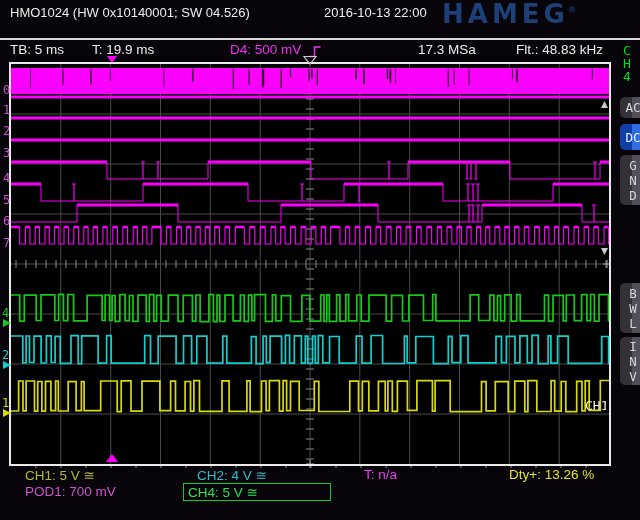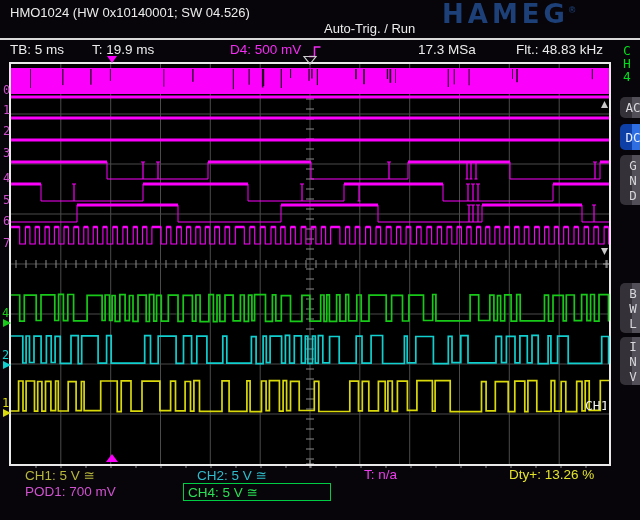--- a/index.html
+++ b/index.html
@@ -34,21 +34,21 @@
   #ch4-box{position:absolute;left:183px;top:483px;width:146px;height:16px;
            border:1px solid #00cc44;display:flex;align-items:center;}
   #ch4-box span{padding-left:4px;color:#2ae054;font-size:13.5px;white-space:pre;}
 </style>
 </head>
 <body>
 
 <div id="screen">
 
   <div class="abs hdrtxt" style="left:10px;top:5px">HMO1024 (HW 0x10140001; SW 04.526)</div>
-  <div class="abs hdrtxt" style="left:324px;top:21px">Auto-Trig. / Run</div>
+  <div class="abs hdrtxt" style="left:324px;top:5px">2016-10-13 22:00</div>
   <div id="brand"><span class="main">HAMEG</span><span class="reg">®</span></div>
   <div id="hdr-divider"></div>
 
   <div class="abs st" style="left:10px">TB: 5 ms</div>
   <div class="abs st" style="left:92px">T: 19.9 ms</div>
   <div class="abs st magenta" style="left:230px">D4: 500 mV</div>
   <svg id="trig-slope-icon" width="14" height="15">
     <path d="M1,12.5 H6.5 V3 H12.5" stroke="#f42cf4" stroke-width="1.5" fill="none"></path>
   </svg>
   <div class="abs st" style="left:418px">17.3 MSa</div>
@@ -337,21 +337,21 @@
 N
 D</div>
   <div class="sbtn" style="top:283px;height:50px">B
 W
 L</div>
   <div class="sbtn" style="top:337px;height:48px">I
 N
 V</div>
 
   <div class="abs bb" style="left:13px;top:467px;color:#b8b83c">CH1: 5 V ≅</div>
-  <div class="abs bb" style="left:185px;top:467px;color:#2fbccc">CH2: 5 V ≅</div>
+  <div class="abs bb" style="left:185px;top:467px;color:#2fbccc">CH2: 4 V ≅</div>
   <div class="abs bb" style="left:352px;top:467px;color:#ee3cee">T: n/a</div>
   <div class="abs bb" style="left:497px;top:467px;color:#e3e32a">Dty+: 13.26 %</div>
   <div class="abs bb" style="left:13px;top:484px;color:#cf52cf">POD1: 700 mV</div>
   <div id="ch4-box">
     <span>CH4: 5 V ≅</span>
   </div>
 
 </div>
 
 </body></html>

